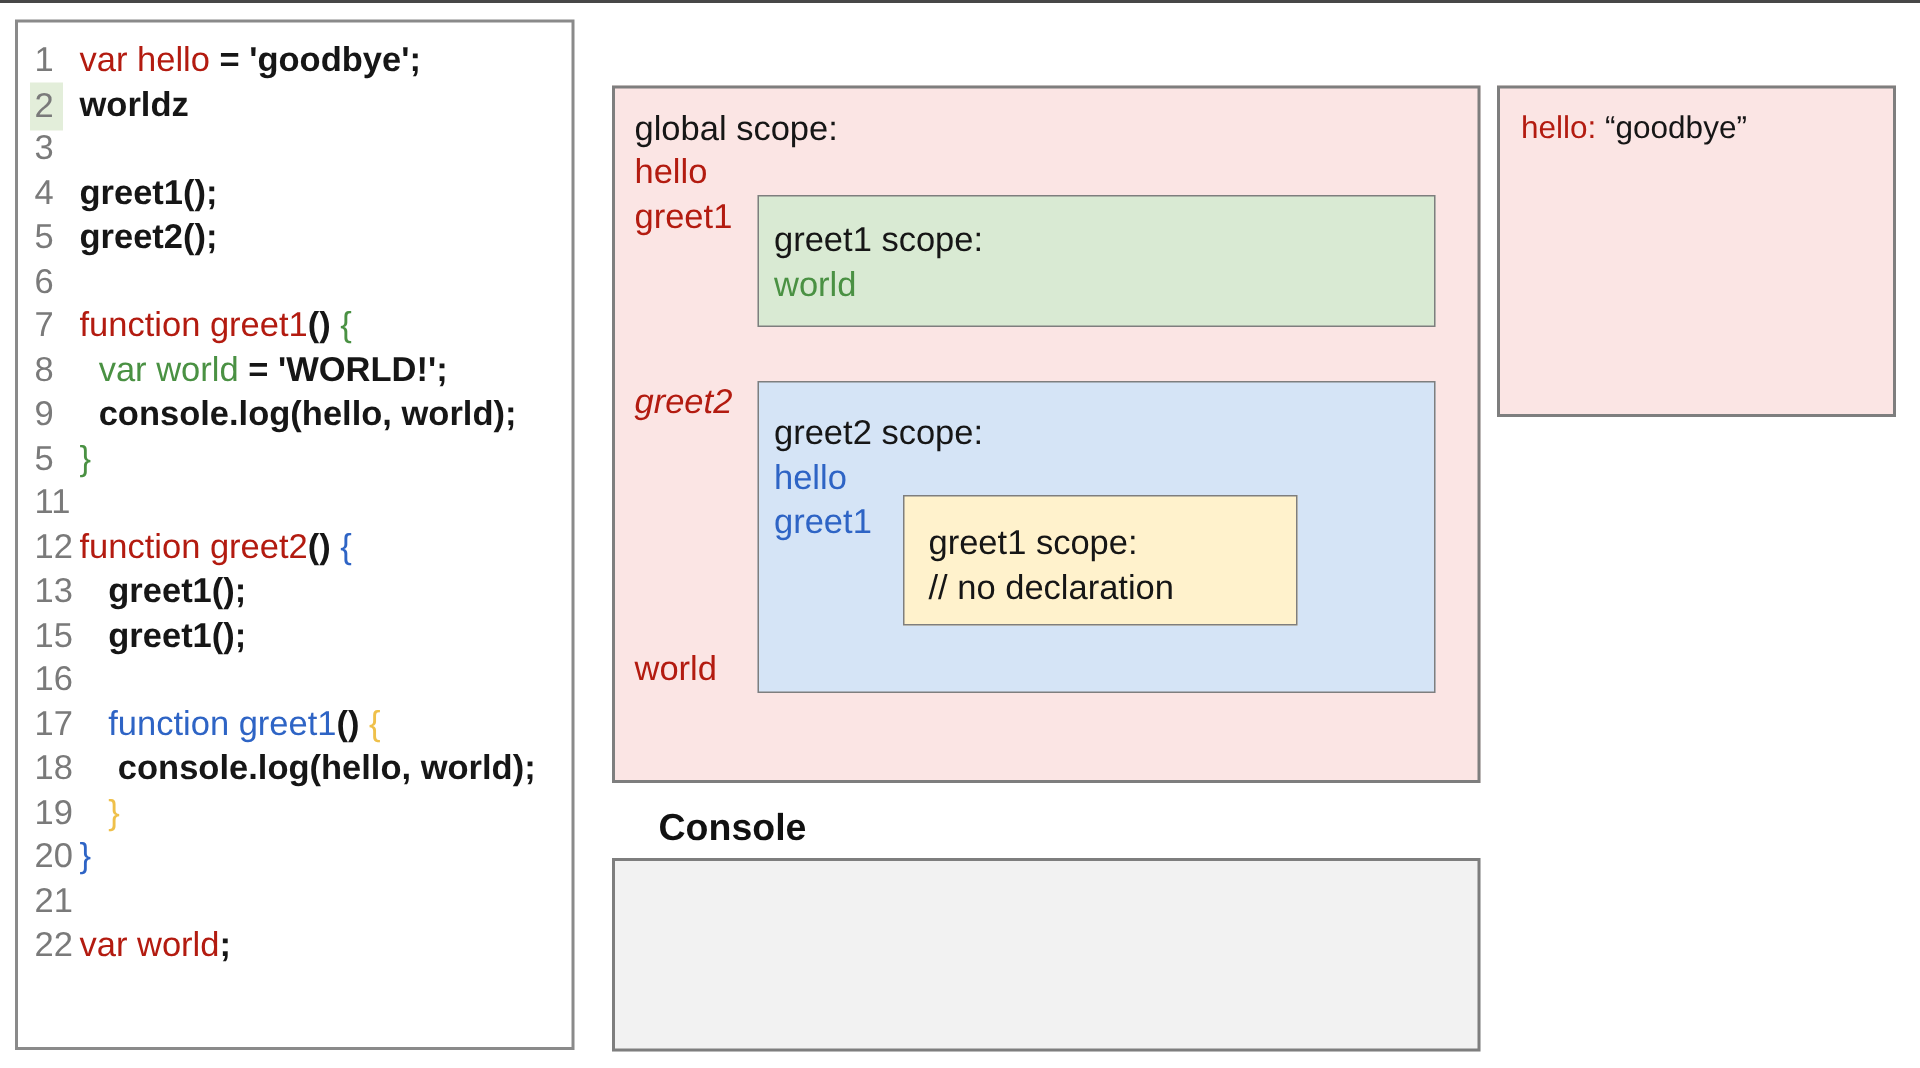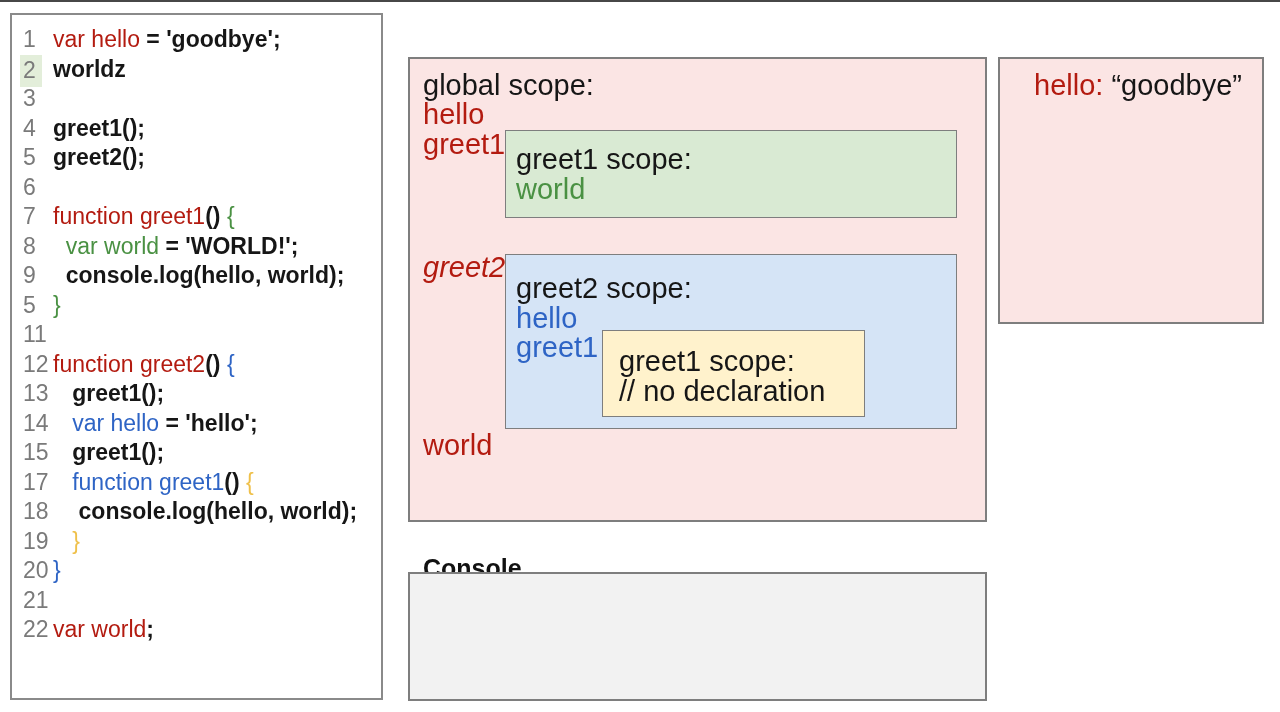--- a/index.html
+++ b/index.html
@@ -36,61 +36,60 @@
   .tk-yellow{ color:var(--yellow); }
   .tk-black { color:var(--black);font-weight:bold; }
 
   
   .section-title {
     position:absolute; font-size:25px; font-weight:700; color:#111111;
     line-height:30px; white-space:nowrap;
   }
   #env-title     { left:413px;  top:16px;  }
   #global-title  { left:1013px; top:16px;  }
-  #console-title { left:423px;  top:537px;margin-top:16px; }
+  #console-title { left:439px;  top:537px; }
 
   
   #env-box {
     position:absolute; left:408px; top:57px; width:579px; height:465px;
     background:var(--pink-bg); border:2px solid var(--border);
-    font-size:29px; line-height:29.5px;
+    font-size:23px; line-height:29.5px;
   }
   .env-label { position:absolute; left:13px; white-space:nowrap; }
   #lbl-global-scope { top:12px;  color:var(--black); }
   #lbl-hello  { top:41px;  color:var(--red); }
   #lbl-greet1 { top:71px;  color:var(--red); }
   #lbl-greet2 { top:194px; color:var(--red);font-style:italic; }
   #lbl-world  { top:372px; color:var(--red); }
 
   .scope-box { position:absolute; border:1.5px solid var(--border); }
   #greet1-scope-box {
     left:95px; top:71px; width:452px; height:88px;
     background:var(--green-bg); padding:14px 0 0 10px;
   }
   #greet2-scope-box {
-    left:95px; top:195px; width:452px; height:175px;
+    left:95px; top:195px; width:452px; height:208px;
     background:var(--blue-bg); padding:19px 0 0 10px;
   }
   #inner-greet1-scope-box {
     left:96px; top:75px; width:263px; height:87px;
     background:var(--yellow-bg); padding:16px 0 0 16px;
   }
   .scope-line { display:block; white-space:nowrap; }
   .c-black { color:var(--black); }
   .c-red   { color:var(--red); }
   .c-green { color:var(--green); }
   .c-blue  { color:var(--blue); }
 
   
   #global-box {
-    position:absolute; left:998px; top:57px; width:266px; height:267px;
+    position:absolute; left:998px; top:57px; width:266px; height:221px;
     background:var(--pink-bg); border:2px solid var(--border);
-    padding:12px 0 0 14px; font-size:29px; line-height:29.5px;
+    padding:12px 0 0 14px; font-size:21px; line-height:29.5px;
     white-space:nowrap;
-    text-align:center;
   }
 
   
   #console-box {
     position:absolute; left:408px; top:572px; width:579px; height:129px;
     background:var(--console-bg); border:2px solid var(--border);
     font-size:23px; line-height:29.5px;
   }
 </style>
 </head>
@@ -107,22 +106,22 @@
         <div class="code-line"><span class="ln"><span class="ln-inner">4</span></span><span class="lc"><span class="tk-black">greet1();</span></span></div>
         <div class="code-line"><span class="ln"><span class="ln-inner">5</span></span><span class="lc"><span class="tk-black">greet2();</span></span></div>
         <div class="code-line"><span class="ln"><span class="ln-inner">6</span></span><span class="lc"></span></div>
         <div class="code-line"><span class="ln"><span class="ln-inner">7</span></span><span class="lc"><span class="tk-red">function greet1</span><span class="tk-black">() </span><span class="tk-green">{</span></span></div>
         <div class="code-line"><span class="ln"><span class="ln-inner">8</span></span><span class="lc"><span class="tk-black">  </span><span class="tk-green">var world</span><span class="tk-black"> = 'WORLD!';</span></span></div>
         <div class="code-line"><span class="ln"><span class="ln-inner">9</span></span><span class="lc"><span class="tk-black">  console.log(hello, world);</span></span></div>
         <div class="code-line"><span class="ln"><span class="ln-inner">5</span></span><span class="lc"><span class="tk-green">}</span></span></div>
         <div class="code-line"><span class="ln"><span class="ln-inner">11</span></span><span class="lc"></span></div>
         <div class="code-line"><span class="ln"><span class="ln-inner">12</span></span><span class="lc"><span class="tk-red">function greet2</span><span class="tk-black">() </span><span class="tk-blue">{</span></span></div>
         <div class="code-line"><span class="ln"><span class="ln-inner">13</span></span><span class="lc"><span class="tk-black">   greet1();</span></span></div>
-        <div class="code-line"><span class="ln"><span class="ln-inner">14</span></span><span class="lc"><span class="tk-black">   </span><span class="tk-blue">var hello</span><span class="tk-black"> = 'hello';</span></span></div>
         <div class="code-line"><span class="ln"><span class="ln-inner">15</span></span><span class="lc"><span class="tk-black">   greet1();</span></span></div>
+        <div class="code-line"><span class="ln"><span class="ln-inner">16</span></span><span class="lc"></span></div>
         <div class="code-line"><span class="ln"><span class="ln-inner">17</span></span><span class="lc"><span class="tk-black">   </span><span class="tk-blue">function greet1</span><span class="tk-black">() </span><span class="tk-yellow">{</span></span></div>
         <div class="code-line"><span class="ln"><span class="ln-inner">18</span></span><span class="lc"><span class="tk-black">    console.log(hello, world);</span></span></div>
         <div class="code-line"><span class="ln"><span class="ln-inner">19</span></span><span class="lc"><span class="tk-black">   </span><span class="tk-yellow">}</span></span></div>
         <div class="code-line"><span class="ln"><span class="ln-inner">20</span></span><span class="lc"><span class="tk-blue">}</span></span></div>
         <div class="code-line"><span class="ln"><span class="ln-inner">21</span></span><span class="lc"></span></div>
         <div class="code-line"><span class="ln"><span class="ln-inner">22</span></span><span class="lc"><span class="tk-red">var world</span><span class="tk-black">;</span></span></div>
       </div>
   </div>
 
   <div id="env-box">

